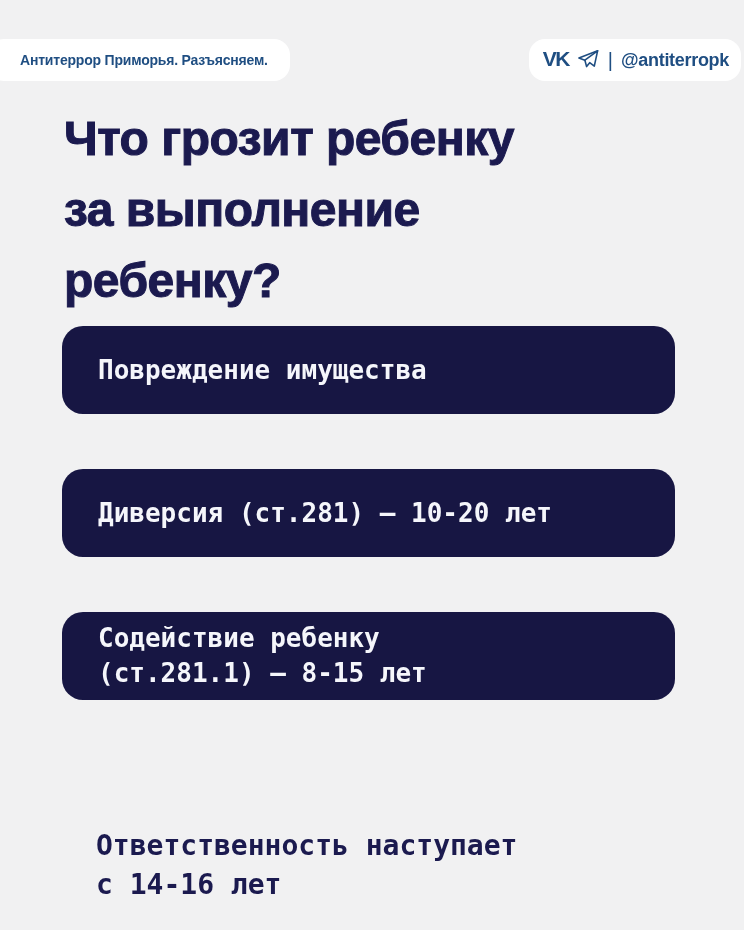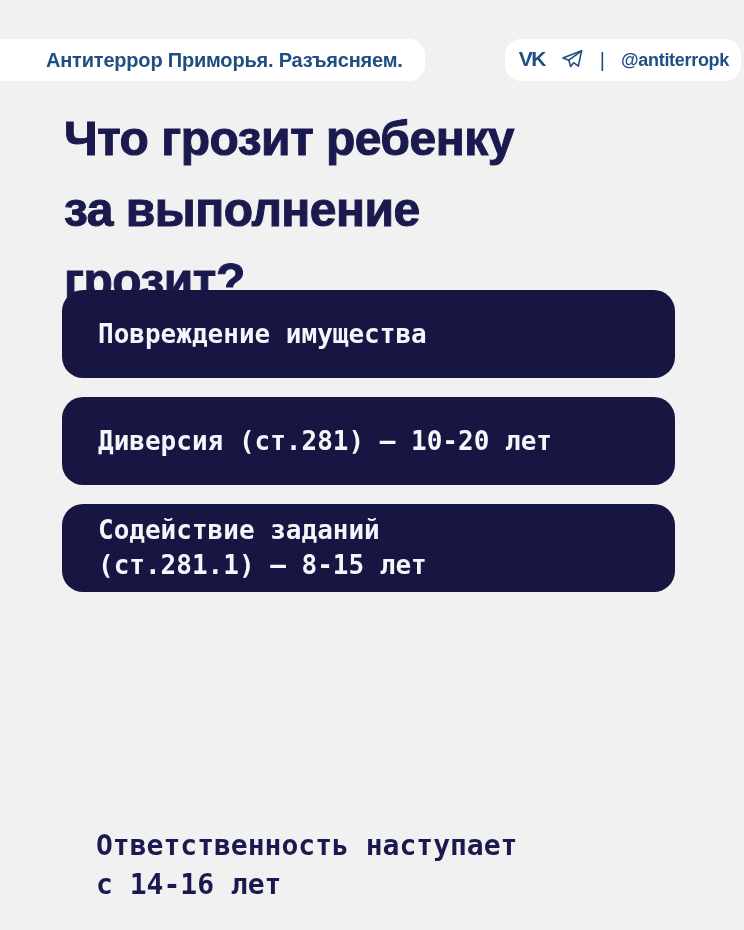--- a/index.html
+++ b/index.html
@@ -31,31 +31,30 @@
     background: var(--pill);
     border-radius: 16px;
     display: flex;
     align-items: center;
   }
   .pill-left {
     left: -12px;
     padding: 0 22px 0 32px;
   }
   .brand-label {
-    font-size: 20px;
+    font-size: 14px;
     font-weight: bold;
     letter-spacing: -0.2px;
     color: var(--blue);
     white-space: nowrap;
-    margin-left: 26px;
   }
   .pill-right {
     right: 3px;
     padding: 0 12px 0 14px;
-    gap: 15px;
+    gap: 7px;
   }
   .vk-logo {
     font-size: 21px;
     font-weight: 900;
     letter-spacing: -1.5px;
     color: var(--blue);
     transform: scaleY(0.92);
     white-space: nowrap;
   }
   .tg-icon { width: 24px; height: 24px; flex: 0 0 auto; }
@@ -102,20 +101,21 @@
     border-radius: 21px;
     display: flex;
     flex-direction: column;
     justify-content: center;
     padding: 8px 24px 8px 36px;
     color: var(--card-text);
     font-family: "DejaVu Sans Mono", monospace;
     font-weight: bold;
     font-size: 26px;
     line-height: 35px;
+    margin-top: 36px;
   }
   .card-line { display: block; white-space: nowrap; }
   
   .footer {
     position: absolute;
     left: 64px;
     top: 826px;
     color: var(--navy);
     font-family: "DejaVu Sans Mono", monospace;
     font-weight: bold;
@@ -140,32 +140,32 @@
       <path d="M21.6 2.8 L2.9 10 l6 2.2 1.7 6.4 3.1-3.9 4.6 3.4 3.3-15.3 Z"></path>
       <path d="M8.9 12.2 L21.6 2.8"></path>
     </svg>
     <span class="sep">|</span>
     <span class="handle">@antiterropk</span>
   </div>
 
   <h1 class="title">
     <span class="title-line">Что грозит ребенку</span>
     <span class="title-line">за выполнение</span>
-    <span class="title-line">грозит?</span>
+    <span class="title-line">ребенку?</span>
   </h1>
 
   <div class="cards">
     <div class="card">
       <span class="card-line">Повреждение имущества</span>
     </div>
     <div class="card">
       <span class="card-line">Диверсия (ст.281) — 10-20 лет</span>
     </div>
     <div class="card">
-      <span class="card-line">Содействие заданий</span>
+      <span class="card-line">Содействие ребенку</span>
       <span class="card-line">(ст.281.1) — 8-15 лет</span>
     </div>
   </div>
 
   <div class="footer">
     <span class="footer-line">Ответственность наступает</span>
     <span class="footer-line">с 14-16 лет</span>
   </div>
 
 </div>

